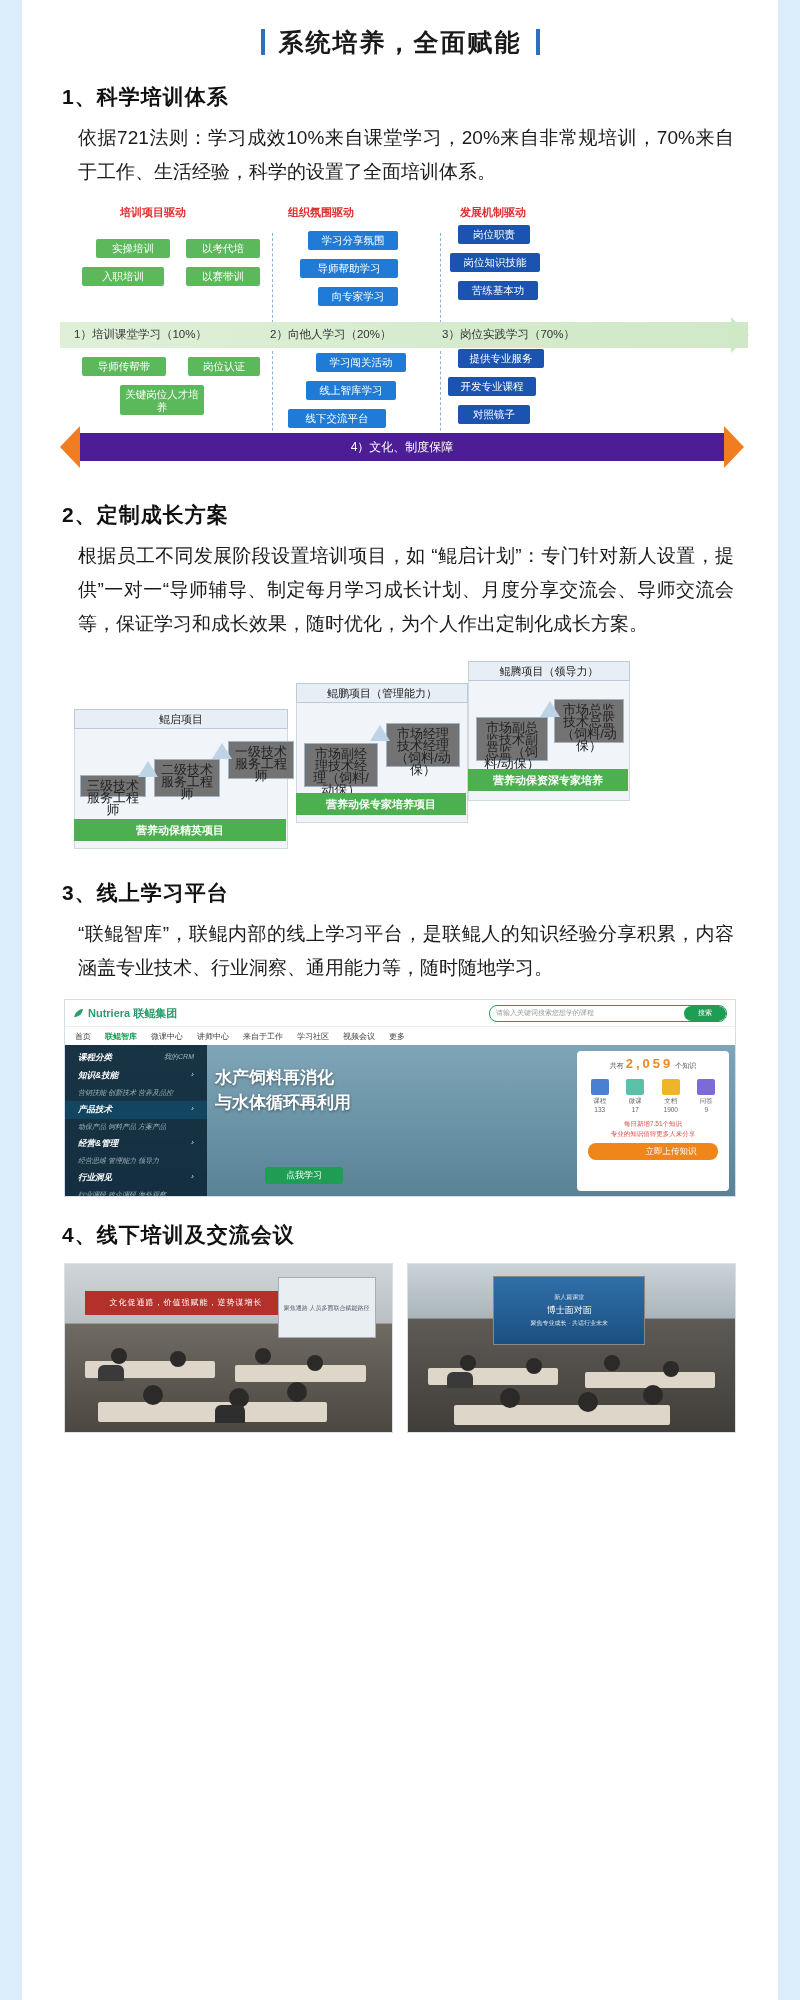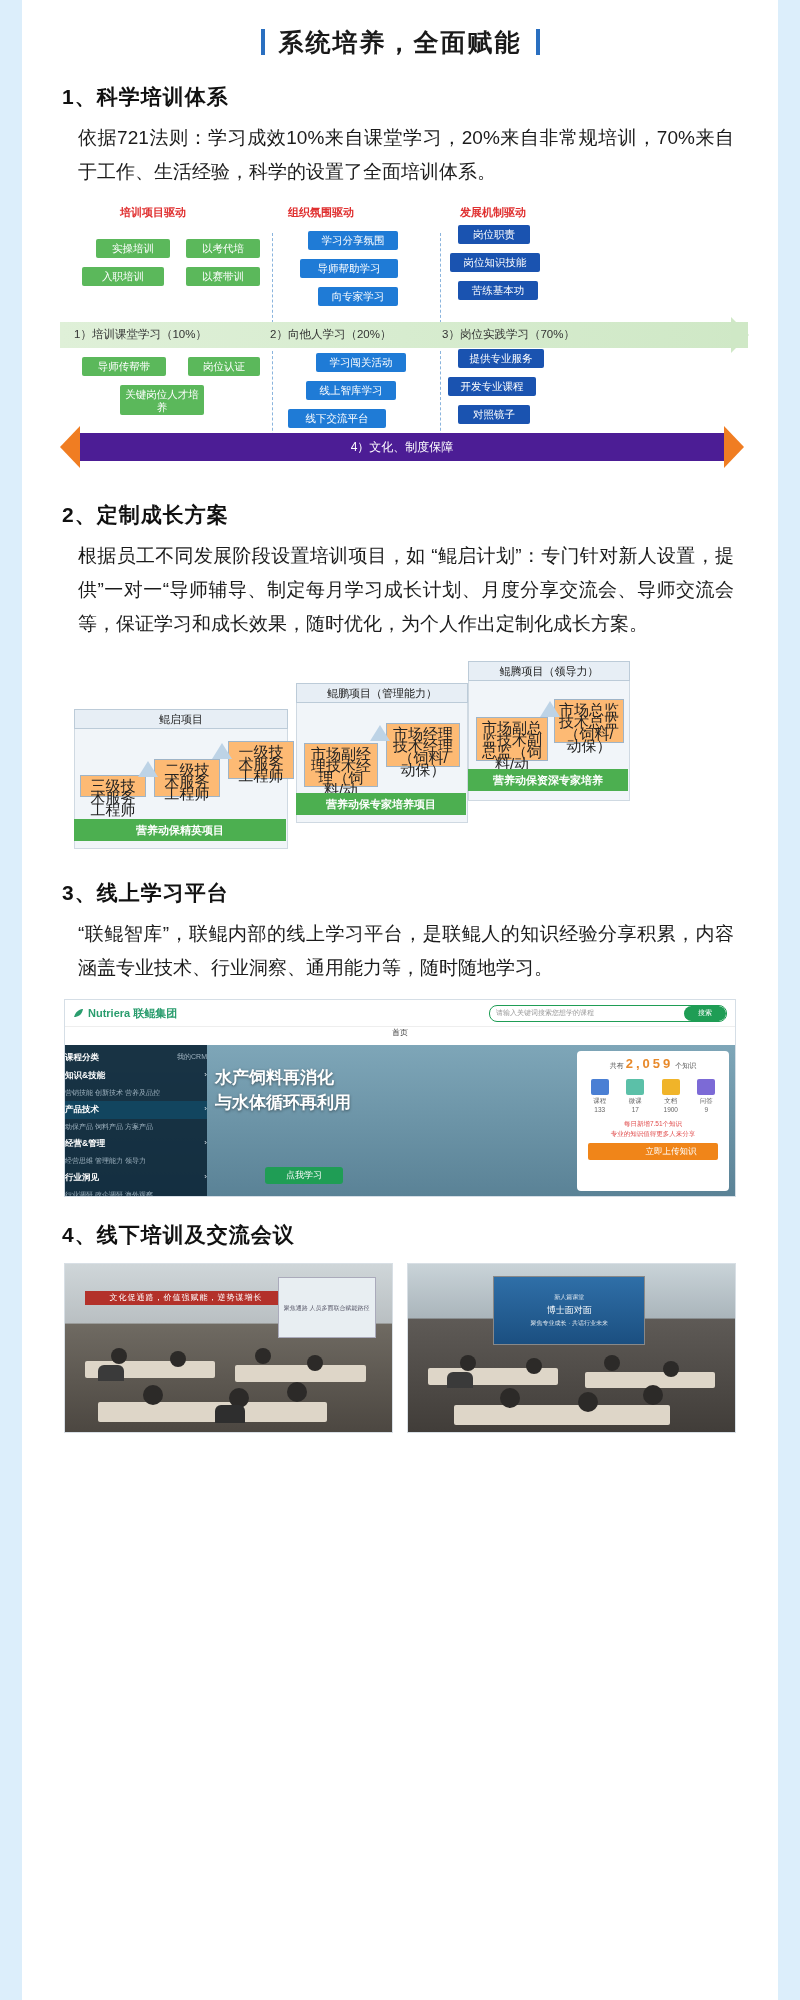--- a/index.html
+++ b/index.html
@@ -100,22 +100,22 @@
     position:absolute;border-left:1px dashed #8ab4dd;height:90px;
   }
   
   .stairs{
     position:relative;margin:16px 32px 0 42px;height:200px;
   }
   .st-card{
     position:absolute;background:#f1f5f9;border:1px solid #cfd9e2;
   }
   .st-box{
-    position:absolute;background:#fdba74;border:1px solid #9fb4c7;
-    font-size:15px;color:#222;line-height:12px;padding:4px 4px;
+    position:absolute;background:#737373;border:1px solid #9fb4c7;
+    font-size:13px;color:#222;line-height:12px;padding:4px 4px;
     box-sizing:border-box;text-align:center;
   }
   .st-green{
     position:absolute;background:#4caf50;color:#fff;font-size:11px;
     display:flex;align-items:center;justify-content:center;
     font-weight:bold;
   }
   .st-title{
     position:absolute;background:#e7eef5;border:1px solid #bccbd8;
     font-size:11px;color:#222;display:flex;align-items:center;justify-content:center;
@@ -136,29 +136,29 @@
   }
   .pf-logo{font-size:11px;color:#2a9d6e;font-weight:bold;display:flex;align-items:center;gap:4px;}
   .pf-search{
     width:230px;height:15px;border:1px solid #1f9d55;border-radius:8px;display:flex;
     align-items:center;font-size:7px;color:#999;padding-left:6px;position:relative;overflow:hidden;
   }
   .pf-search .btn{position:absolute;right:0;top:0;height:15px;width:42px;background:#1f9d55;color:#fff;
     font-size:7px;display:flex;align-items:center;justify-content:center;border-radius:8px;}
   .pf-nav{
     height:18px;background:#fff;border-top:1px solid #eee;display:flex;align-items:center;
-    font-size:8px;color:#444;gap:14px;padding:0 10px;flex-direction:column;
+    font-size:8px;color:#444;gap:14px;padding:0 10px;
   }
   .pf-nav .on{color:#1f9d55;font-weight:bold;}
   .pf-body{position:relative;height:152px;background:linear-gradient(180deg,#7ea6b8,#5a8296);}
   .pf-side{
     position:absolute;left:0;top:0;width:142px;height:152px;background:rgba(10,35,52,.88);
     color:#dfe8ee;font-size:8px;padding:4px 0;box-sizing:border-box;
   }
-  .pf-side .row{display:flex;justify-content:space-between;padding:3px 0;}
+  .pf-side .row{display:flex;justify-content:space-between;padding:3px 13px;font-style:italic;}
   .pf-side .cat{font-weight:bold;color:#fff;font-size:8.5px;}
   .pf-side .sub{color:#9fb3c0;font-size:7px;}
   .pf-side .hl{background:#12455f;}
   .pf-hero{
     position:absolute;left:150px;top:20px;width:250px;color:#fff;
     font-size:17px;font-weight:bold;line-height:25px;text-shadow:0 1px 3px rgba(0,0,0,.5);
   }
   .pf-cta{
     position:absolute;left:200px;top:122px;width:78px;height:17px;background:#1f9d55;color:#fff;
     font-size:9px;display:flex;align-items:center;justify-content:center;border-radius:3px;
@@ -166,33 +166,33 @@
   .pf-card{
     position:absolute;right:6px;top:6px;width:152px;height:140px;background:#fff;border-radius:4px;
     padding:5px;box-sizing:border-box;
   }
   .pf-card .cnt{font-size:7px;color:#555;text-align:center;}
   .pf-card .num{font-size:14px;color:#e8892a;font-weight:bold;letter-spacing:3px;}
   .pf-icons{display:flex;justify-content:space-around;margin-top:8px;}
   .pf-icons .ic{text-align:center;font-size:6.5px;color:#666;}
   .pf-icons .sq{width:18px;height:16px;margin:0 auto 2px;border-radius:2px;}
   .pf-note{font-size:6.5px;color:#e04b4b;text-align:center;line-height:10px;margin-top:6px;}
-  .pf-btn{margin:4px 6px 0;height:17px;background:#f08519;color:#fff;border-radius:2px;
+  .pf-btn{margin:4px 6px 0;height:17px;background:#f08519;color:#fff;border-radius:8px;
     font-size:8.5px;display:flex;align-items:center;justify-content:center;padding-left:36px;}
   
   .photos{
     display:flex;gap:14px;margin:14px 42px 0 42px;
   }
   .photo{
     position:relative;width:50%;height:168px;overflow:hidden;border:1px solid #d8dfe5;
   }
   .ph1{background:linear-gradient(180deg,#cfd6d9 0%,#b9bfc2 35%,#6f6a62 36%,#4c4741 100%);}
   .ph2{background:linear-gradient(180deg,#c9d3d8 0%,#aab5bb 32%,#5e5a56 33%,#413d39 100%);}
   .ph-banner{
-    position:absolute;left:6%;top:16%;width:62%;height:14px;background:#b3312a;color:#fff;
+    position:absolute;left:6%;top:16%;width:62%;height:24px;background:#b3312a;color:#fff;
     font-size:8px;display:flex;align-items:center;justify-content:center;letter-spacing:1px;
   }
   .ph-screen{
     position:absolute;right:5%;top:8%;width:30%;height:36%;background:#e8eef2;border:1px solid #aab;
     font-size:6px;color:#556;display:flex;align-items:center;justify-content:center;text-align:center;
     line-height:8px;padding:2px;box-sizing:border-box;
   }
   .ph-screen2{
     position:absolute;left:26%;top:7%;width:46%;height:40%;
     background:linear-gradient(180deg,#2f6fa8,#1b4f80);

